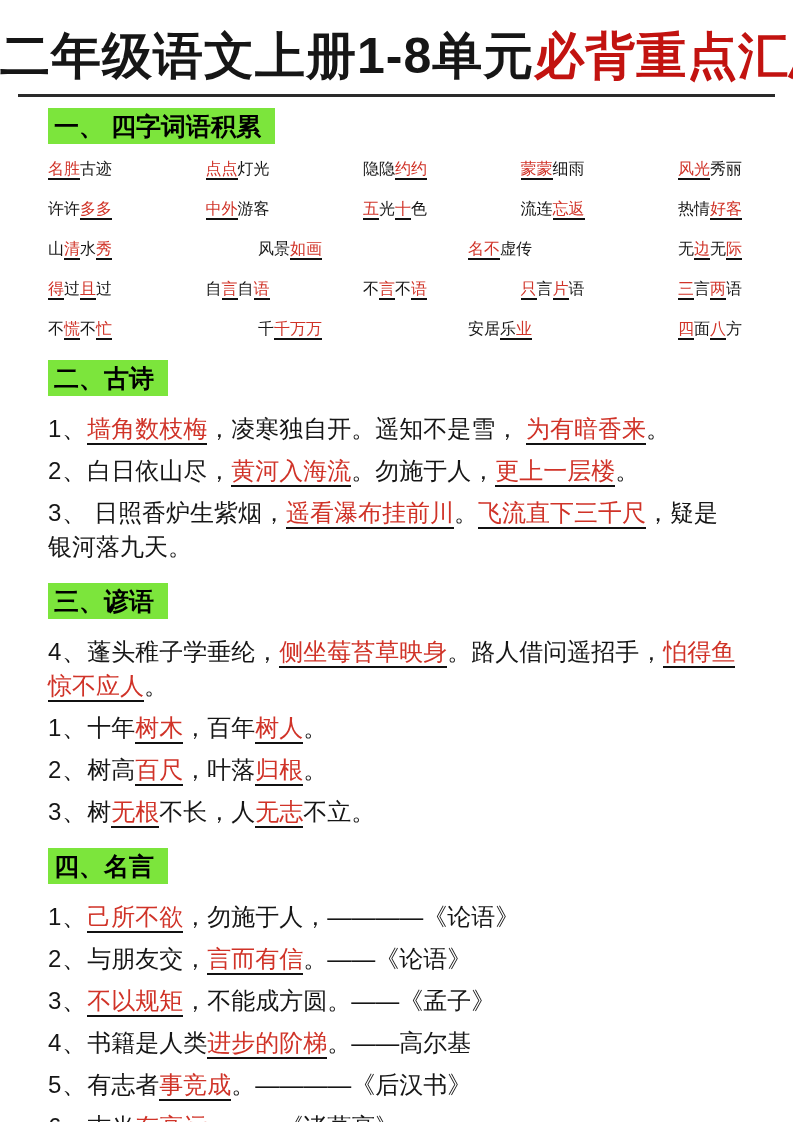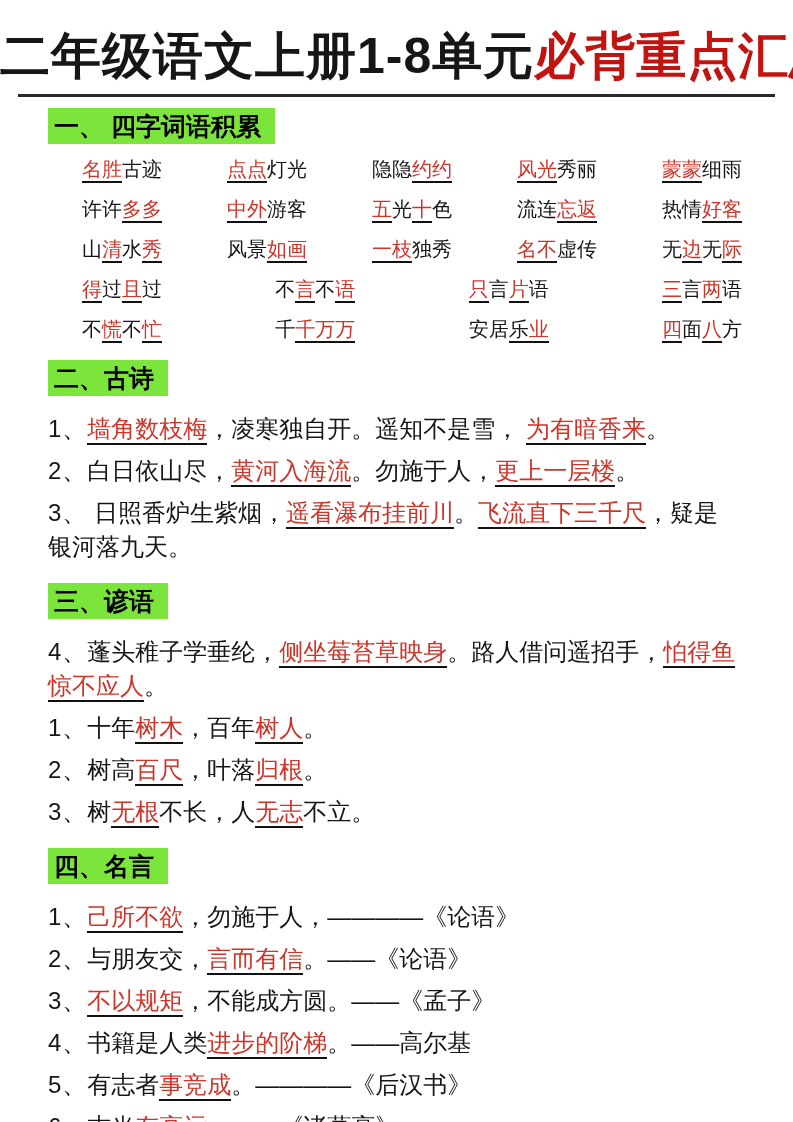--- a/index.html
+++ b/index.html
@@ -34,24 +34,23 @@
     font-weight:bold;
     font-size:25px;
     line-height:30px;
     padding:3px 14px 3px 6px;
     margin-top:11px;
   }
   .word-grid { margin-top:5px; }
   .word-row {
     display:flex;
     justify-content:space-between;
-    font-size:20px;
+    font-size:16px;
     line-height:40px;
     white-space:nowrap;
-    margin-left:34px;
   }
   .red { color:var(--red,#d03328); }
   .ul { border-bottom:2px solid #111; padding-bottom:1px; }
   .item-list { margin-top:16px; }
   .item {
     font-size:24px;
     line-height:34px;
     margin:8px 0;
   }
   .num { letter-spacing:1px; }
@@ -66,39 +65,39 @@
   <div class="rule"></div>
   <div class="content">
     <div>
       <span class="sec-header">一、 四字词语积累</span>
     </div>
     <div class="word-grid" id="word-grid">
         <div class="word-row">
           <span class="phrase"><span class="red ul">名胜</span><span>古迹</span></span>
           <span class="phrase"><span class="red ul">点点</span><span>灯光</span></span>
           <span class="phrase"><span>隐隐</span><span class="red ul">约约</span></span>
+          <span class="phrase"><span class="red ul">蒙蒙</span><span>细雨</span></span>
           <span class="phrase"><span class="red ul">风光</span><span>秀丽</span></span>
-          <span class="phrase"><span class="red ul">蒙蒙</span><span>细雨</span></span>
         </div>
         <div class="word-row">
           <span class="phrase"><span>许许</span><span class="red ul">多多</span></span>
           <span class="phrase"><span class="red ul">中外</span><span>游客</span></span>
           <span class="phrase"><span class="red ul">五</span><span>光</span><span class="red ul">十</span><span>色</span></span>
           <span class="phrase"><span>流连</span><span class="red ul">忘返</span></span>
           <span class="phrase"><span>热情</span><span class="red ul">好客</span></span>
         </div>
         <div class="word-row">
           <span class="phrase"><span>山</span><span class="red ul">清</span><span>水</span><span class="red ul">秀</span></span>
           <span class="phrase"><span>风景</span><span class="red ul">如画</span></span>
-          <span class="phrase"><span class="red ul">一枝</span><span>独秀</span></span>
           <span class="phrase"><span class="red ul">名不</span><span>虚传</span></span>
           <span class="phrase"><span>无</span><span class="red ul">边</span><span>无</span><span class="red ul">际</span></span>
         </div>
         <div class="word-row">
           <span class="phrase"><span class="red ul">得</span><span>过</span><span class="red ul">且</span><span>过</span></span>
+          <span class="phrase"><span>自</span><span class="red ul">言</span><span>自</span><span class="red ul">语</span></span>
           <span class="phrase"><span>不</span><span class="red ul">言</span><span>不</span><span class="red ul">语</span></span>
           <span class="phrase"><span class="red ul">只</span><span>言</span><span class="red ul">片</span><span>语</span></span>
           <span class="phrase"><span class="red ul">三</span><span>言</span><span class="red ul">两</span><span>语</span></span>
         </div>
         <div class="word-row">
           <span class="phrase"><span>不</span><span class="red ul">慌</span><span>不</span><span class="red ul">忙</span></span>
           <span class="phrase"><span>千</span><span class="red ul">千万万</span></span>
           <span class="phrase"><span>安居</span><span class="ul">乐</span><span class="red ul">业</span></span>
           <span class="phrase"><span class="red ul">四</span><span>面</span><span class="red ul">八</span><span>方</span></span>
         </div>

